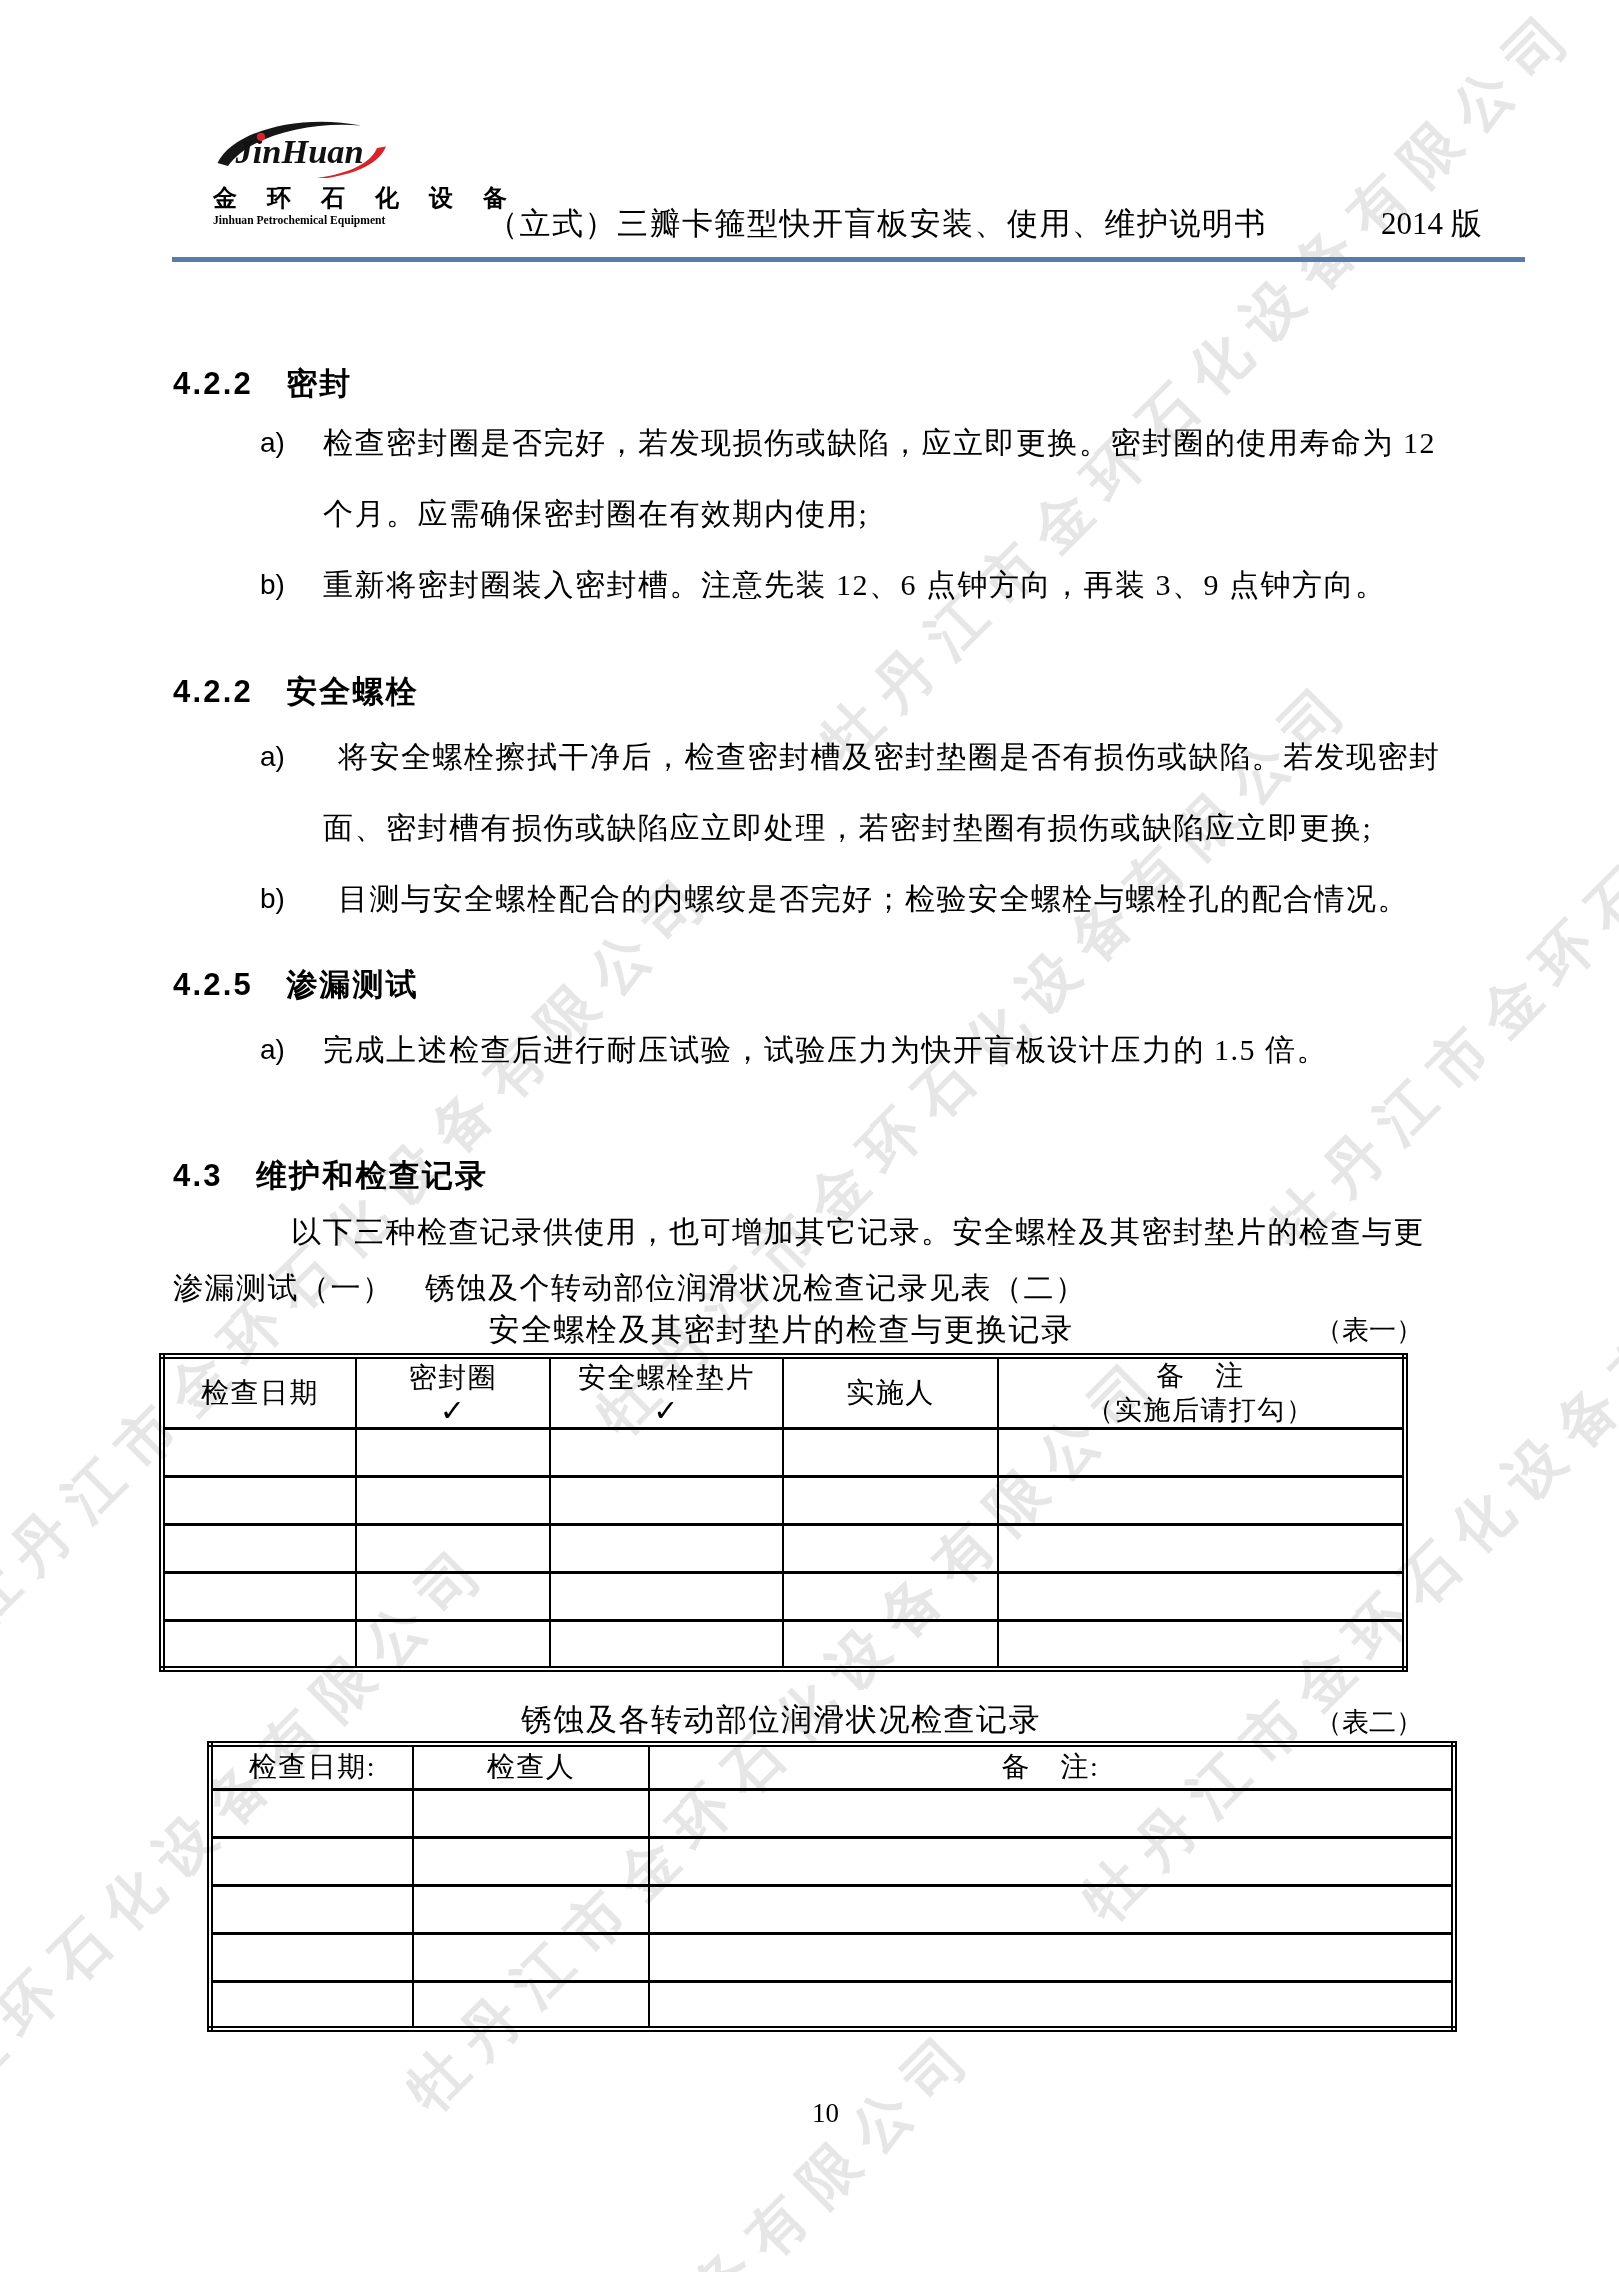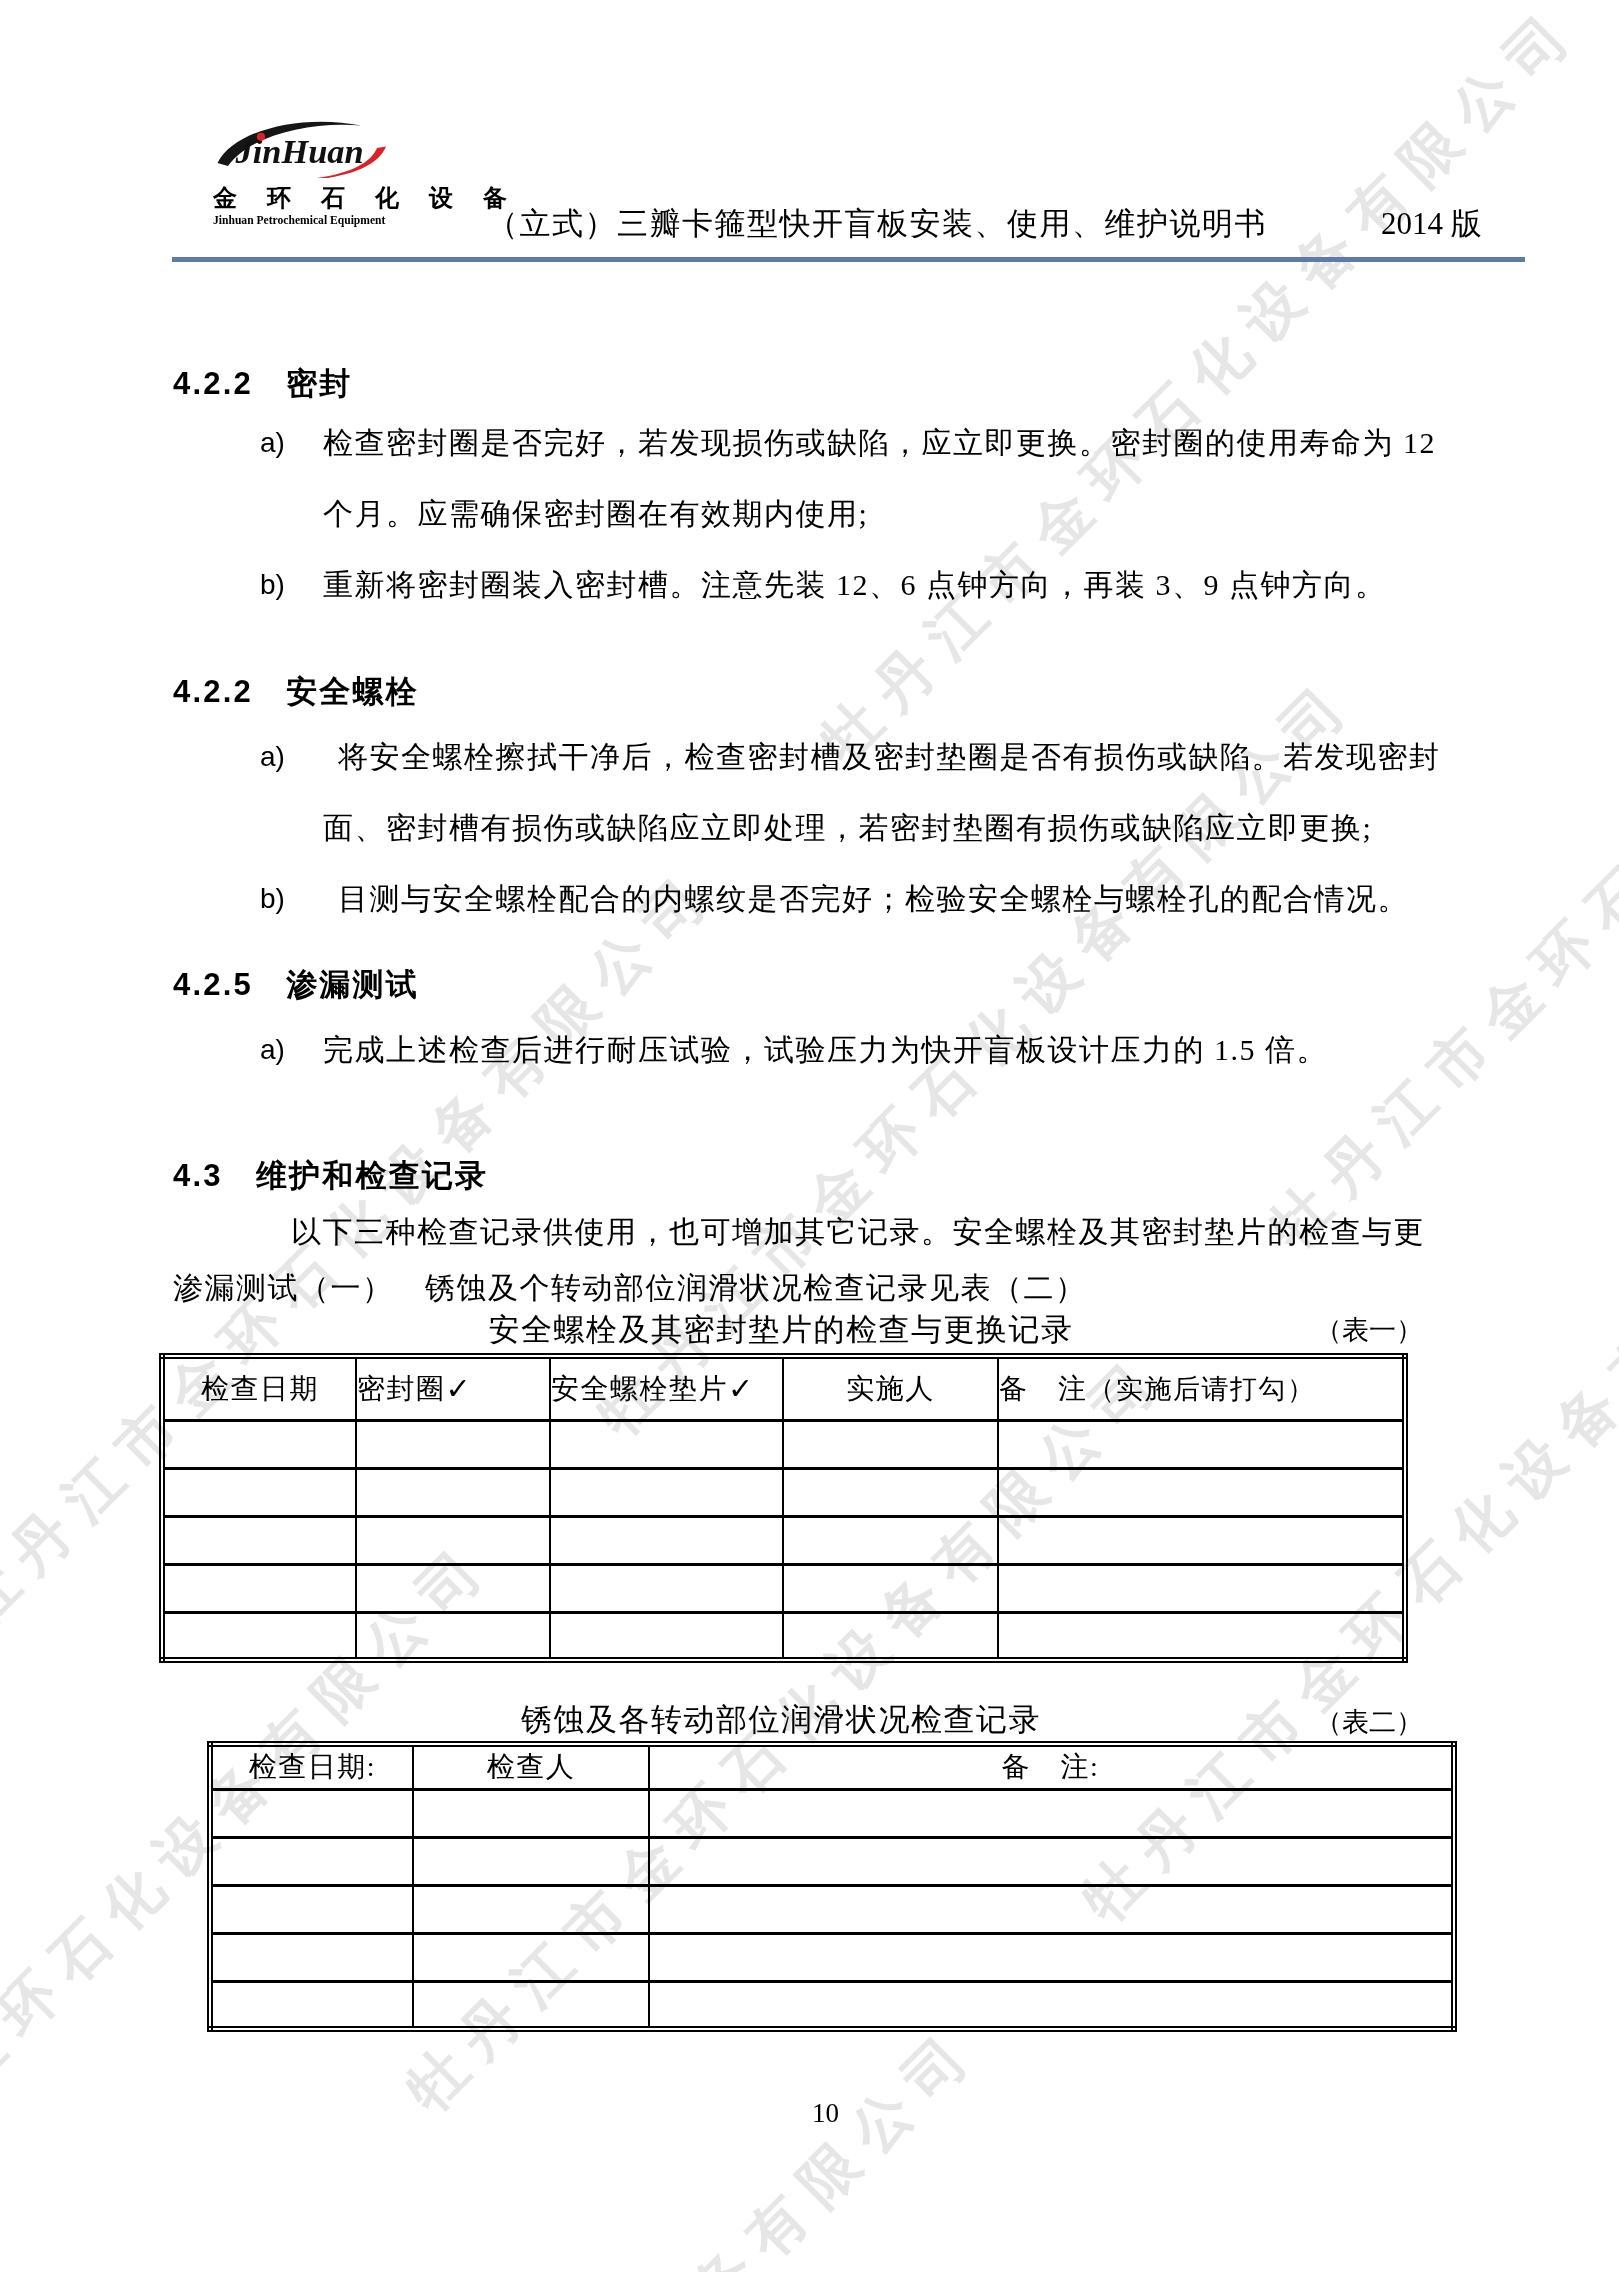--- a/index.html
+++ b/index.html
@@ -31,21 +31,21 @@
   .tbl-title{font-size:31px;font-weight:400;letter-spacing:1.5px;text-align:center;
              font-family:"Liberation Sans","DejaVu Sans",sans-serif;}
   .tbl-tag{font-size:27px;text-align:right;white-space:nowrap;}
   table.rec{border-collapse:collapse;table-layout:fixed;position:absolute;z-index:2;
             background:transparent;}
   table.rec{border:6.7px double #000;}
   table.rec th,table.rec td{border-left:2.2px solid #000;border-right:2.2px solid #000;
             border-top:3.7px solid #000;border-bottom:3.7px solid #000;
             padding:0;vertical-align:middle;text-align:center;}
   table.rec th{font-weight:400;font-size:28px;letter-spacing:1.5px;line-height:36px;}
-  .th-stack{display:flex;flex-direction:row;align-items:center;line-height:34px;}
+  .th-stack{display:flex;flex-direction:column;align-items:center;line-height:34px;}
   .th-sub{font-size:27px;}
   .chk{font-size:30px;line-height:31px;}
   .footer-num{position:absolute;left:0;top:2098px;width:1619px;text-align:center;
               font-size:27px;z-index:2;margin-left:16px;}
 </style>
 </head>
 <body>
 
 <div id="page">
 

